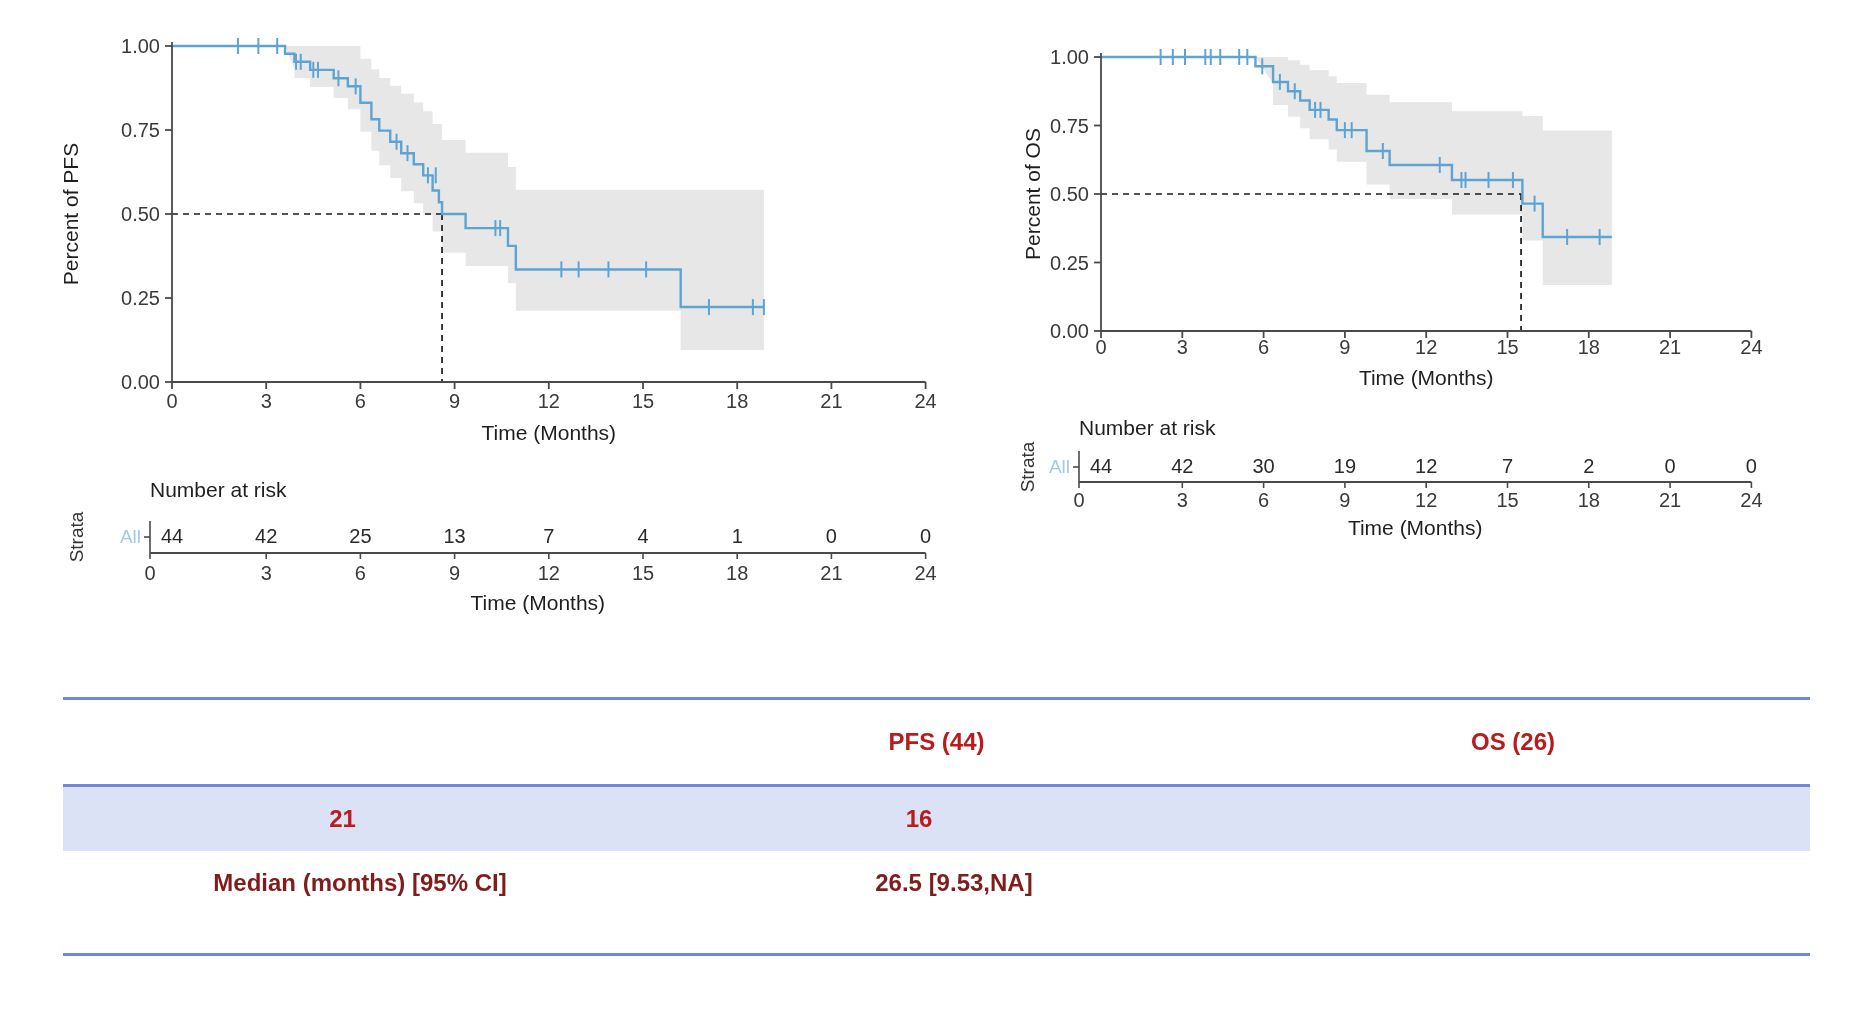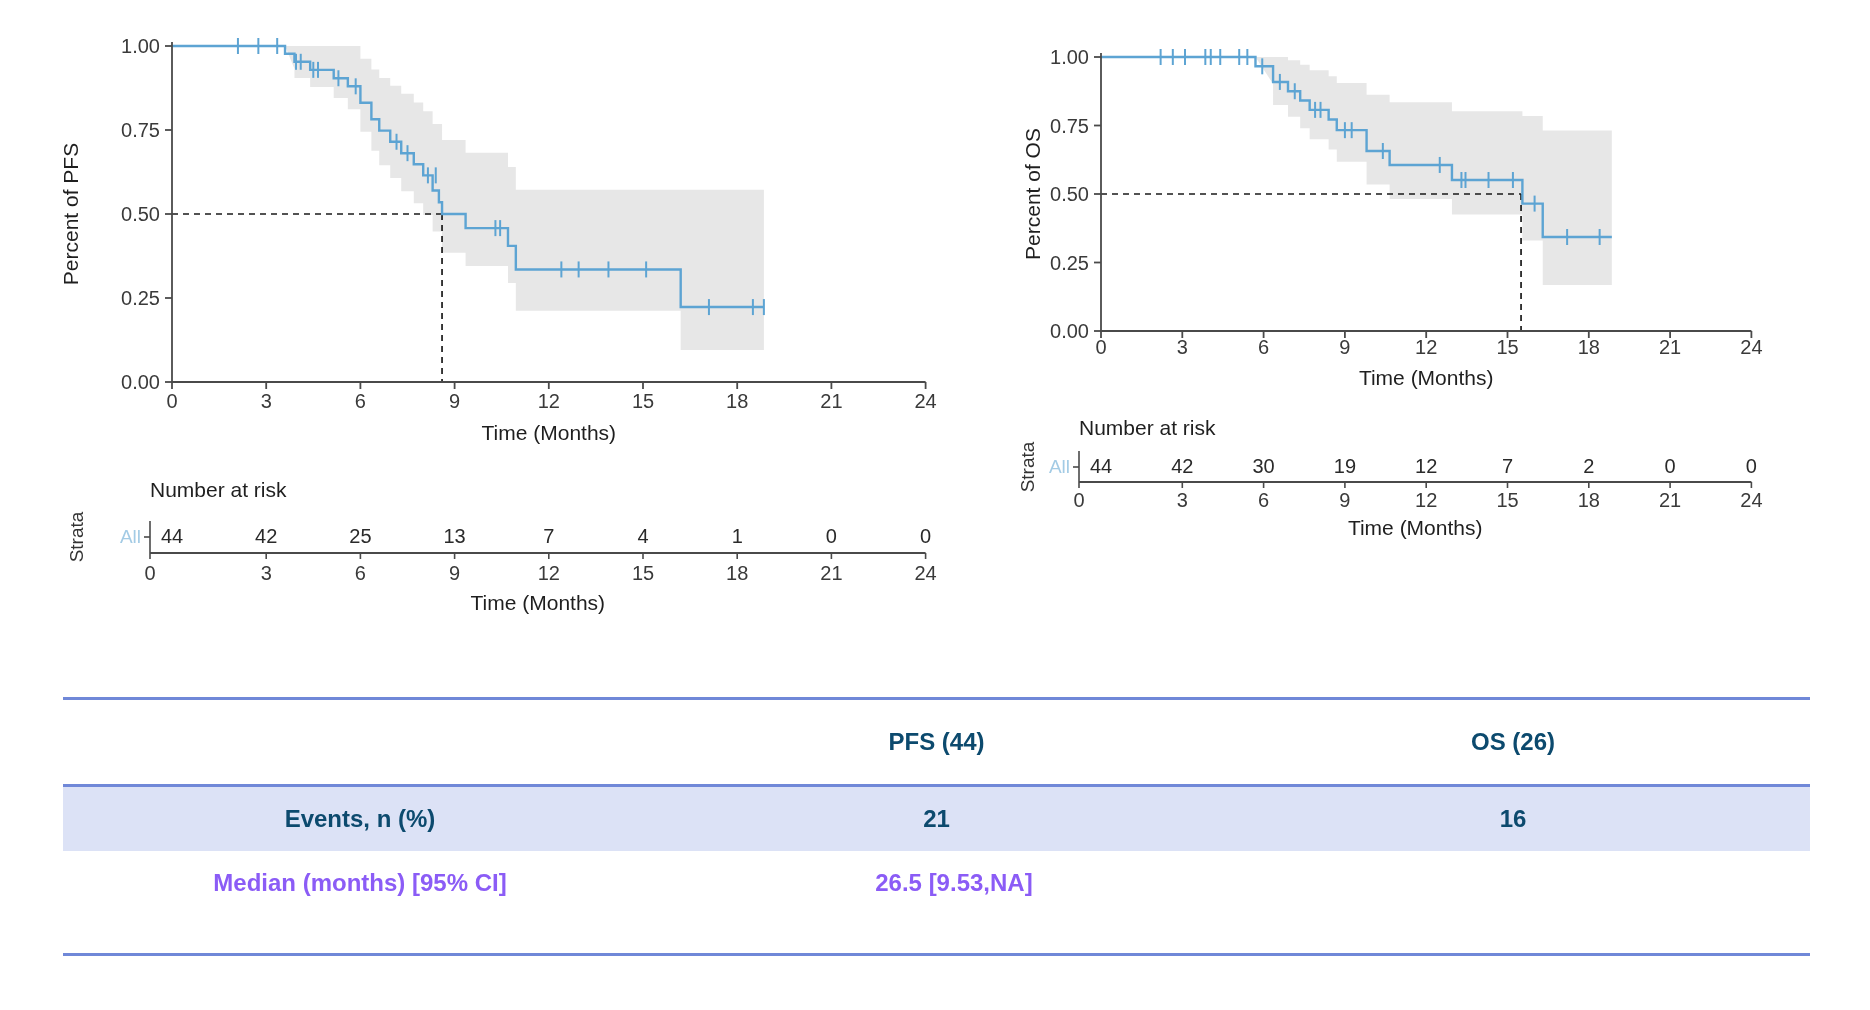--- a/index.html
+++ b/index.html
@@ -9,28 +9,28 @@
   }
   #canvas{position:absolute;inset:0;background:#ffffff;}
   svg text{font-family:"Liberation Sans","DejaVu Sans",sans-serif;}
 
   
   .summary{
     position:absolute;left:63px;top:697px;width:1747px;
     border-top:3px solid #7088d8;
   }
   .trow{display:flex;align-items:center;}
-  .tcell{text-align:center;font-weight:bold;font-size:24px;color:#0c4a6e;}
+  .tcell{text-align:center;font-weight:bold;font-size:24px;color:#b91c1c;}
   .c1{width:34%;}
   .c2{width:32%;}
   .c3{width:34%;}
   .thead{height:84px;}
   .tevents{height:64px;background:#dce2f6;border-top:3px solid #7088d8;}
   .tmedian{height:64px;background:#ffffff;}
-  .tmedian .tcell{color:#8b5cf6;}
+  .tmedian .tcell{color:#7f1d1d;}
   .bottom-rule{height:3px;background:#7088d8;margin-top:38px;}
 </style>
 </head>
 <body>
 
 <div id="canvas">
 
   <svg id="pfs-chart" width="890" height="630" style="position:absolute;left:50px;top:10px;">
       <path d="M 235.04 36 H 244.45999999999998 V 36 H 260.15999999999997 V 36 H 283.71000000000004 V 36 H 297.84 V 36 H 310.4 V 48.76800000000003 H 321.39 V 59.51999999999998 H 329.24 V 67.92000000000002 H 340.23 V 75.64800000000002 H 351.21999999999997 V 83.71199999999999 H 363.78 V 92.44800000000004 H 373.2 V 101.18399999999997 H 382.62 V 113.952 H 392.03999999999996 V 130.08 H 415.59 V 142.84799999999998 H 457.97999999999996 V 156.96 H 465.83 V 179.80800000000002 H 630.68 V 179.80800000000002 H 713.89 V 179.80800000000002 V 340.08 H 713.89 V 340.08 H 630.68 V 300.76800000000003 H 465.83 V 272.88 H 457.97999999999996 V 256.08000000000004 H 415.59 V 242.64 H 392.03999999999996 V 221.472 H 382.62 V 205.008 H 373.2 V 193.248 H 363.78 V 181.15200000000002 H 351.21999999999997 V 168.048 H 340.23 V 155.28 H 329.24 V 140.83200000000002 H 321.39 V 121.68 H 310.4 V 99.168 H 297.84 V 88.07999999999998 H 283.71000000000004 V 76.99200000000002 H 260.15999999999997 V 67.92000000000002 H 244.45999999999998 V 58.847999999999956 Z" fill="#e7e7e7" stroke="none"></path>
       <line x1="122" y1="204" x2="392.03999999999996" y2="204" stroke="#1a1a1a" stroke-width="1.7" stroke-dasharray="6 5"></line>
@@ -237,21 +237,20 @@
       <text x="405.20000000000005" y="525" text-anchor="middle" font-size="21" fill="#1f1f1f">Time (Months)</text>
     </svg>
 
   <div class="summary">
     <div class="trow thead">
       <div class="tcell c1"></div>
       <div class="tcell c2">PFS (44)</div>
       <div class="tcell c3">OS (26)</div>
     </div>
     <div class="trow tevents">
-      <div class="tcell c1">Events, n (%)</div>
       <div class="tcell c2">21</div>
       <div class="tcell c3">16</div>
     </div>
     <div class="trow tmedian">
       <div class="tcell c1">Median (months) [95% CI]</div>
       <div class="tcell c3">26.5 [9.53,NA]</div>
     </div>
     <div class="bottom-rule"></div>
   </div>
 

